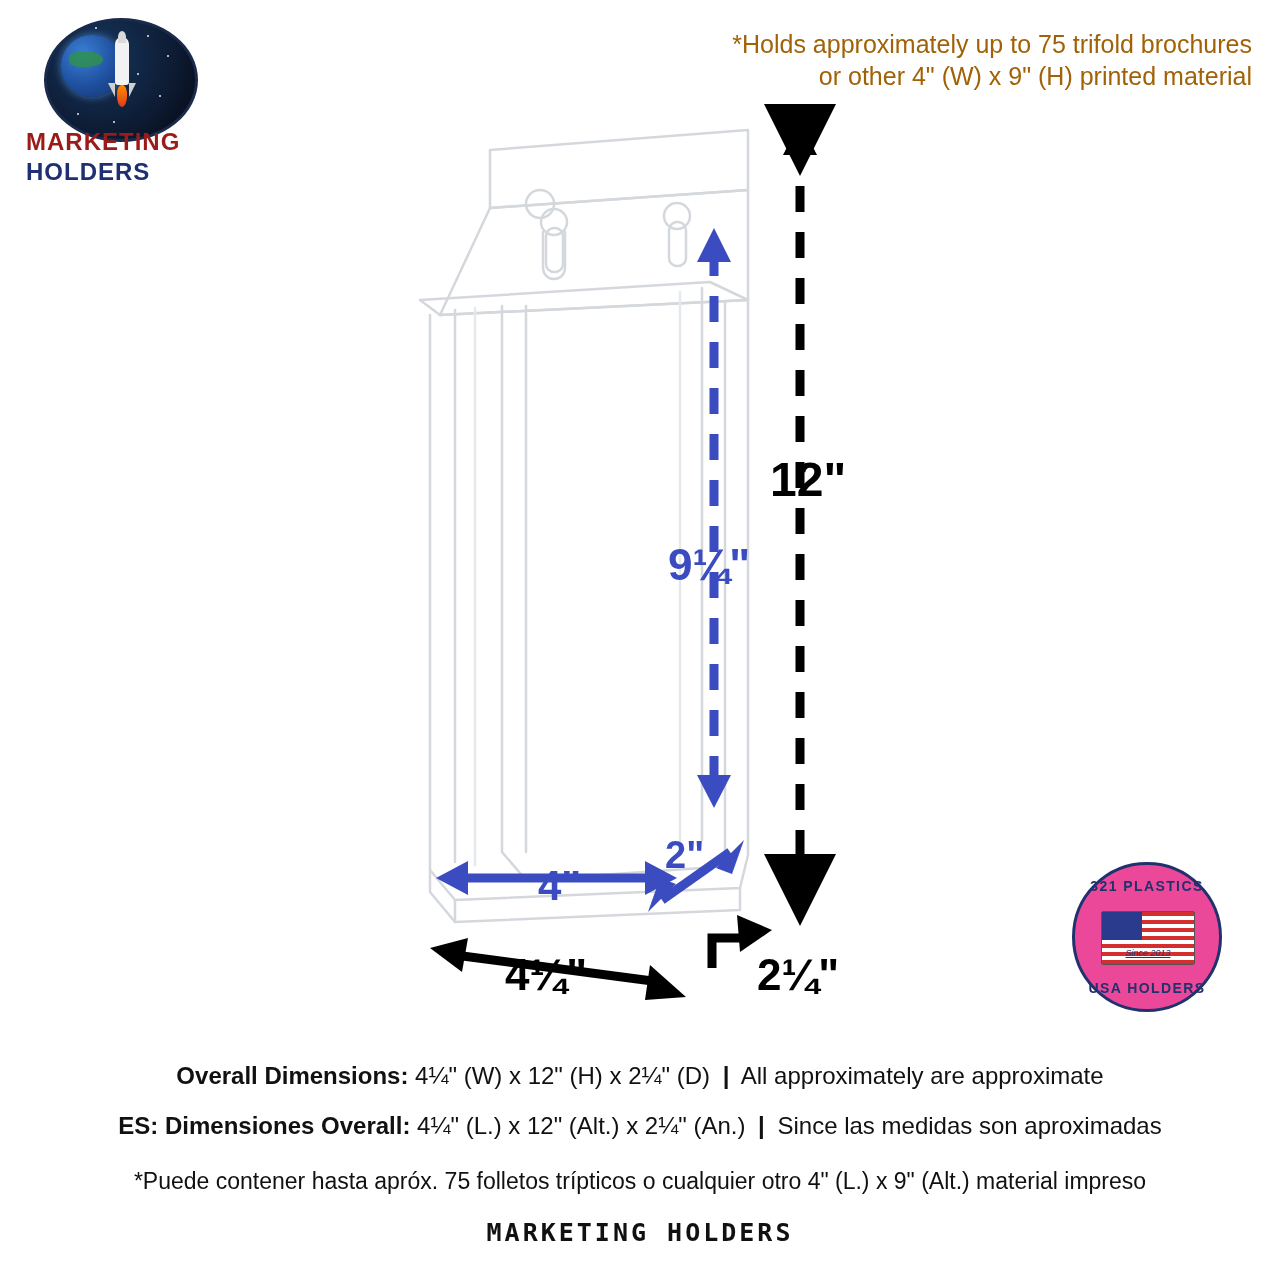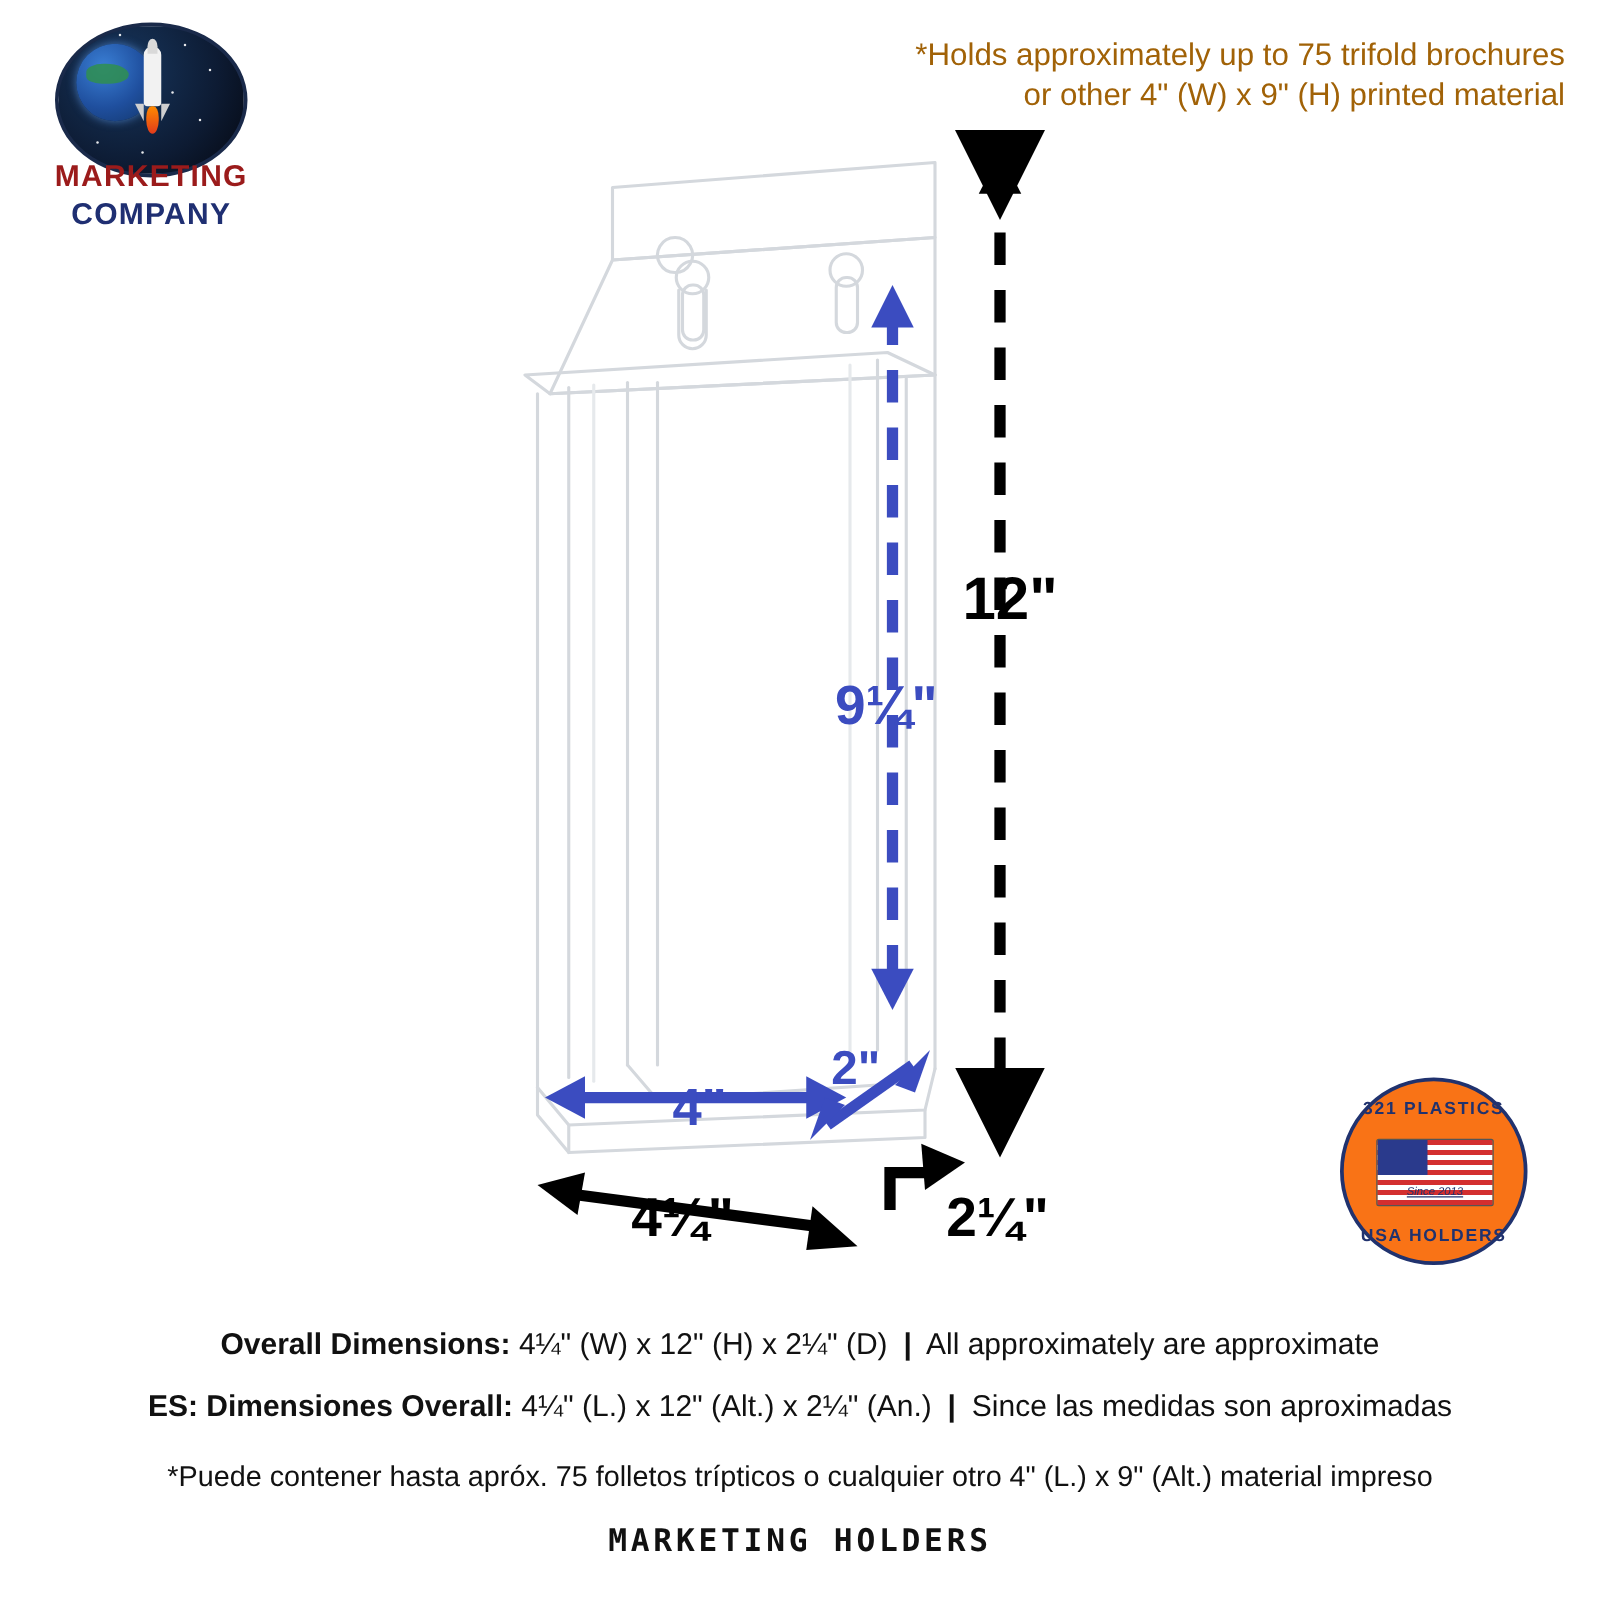--- a/index.html
+++ b/index.html
@@ -106,21 +106,20 @@
     position: absolute;
     width: 2px; height: 2px;
     background: #ffffff;
     border-radius: 50%;
     opacity: .9;
   }
   .logo-text1, .logo-text2 {
     position: absolute;
     left: 0;
     width: 190px;
-    text-align: center;
     font-weight: bold;
     letter-spacing: 1px;
   }
   .logo-text1 {
     top: 110px;
     font-size: 24px;
     color: #9b1b1b;
   }
   .logo-text2 {
     top: 140px;
@@ -155,21 +154,21 @@
 
   
   .usa-badge {
     position: absolute;
     right: 58px;
     bottom: 268px;
     width: 144px;
     height: 144px;
     border-radius: 50%;
     border: 3px solid #20326e;
-    background: #f97316;
+    background: #ec4899;
   }
   .usa-badge .ring-top,
   .usa-badge .ring-bottom {
     position: absolute;
     left: 0;
     width: 100%;
     text-align: center;
     font-size: 14px;
     font-weight: bold;
     color: #20326e;
@@ -265,21 +264,21 @@
     <div class="logo-earth"></div>
     <div class="logo-rocket">
       <div class="winl"></div>
       <div class="winr"></div>
       <div class="body"></div>
       <div class="nose"></div>
       <div class="flame"></div>
     </div>
   </div>
   <div class="logo-text1">MARKETING</div>
-  <div class="logo-text2">COMPANY</div>
+  <div class="logo-text2">HOLDERS</div>
 </div>
 
 <div class="top-note">
   <div>*Holds approximately up to 75 trifold brochures</div>
   <div>or other 4" (W) x 9" (H) printed material</div>
 </div>
 
 <div class="product-art">
   <svg width="420" height="850" viewBox="0 0 420 850" xmlns="http://www.w3.org/2000/svg">
     <g fill="none" stroke="#d4d8dd" stroke-width="2.5" stroke-linejoin="round" stroke-linecap="round">

